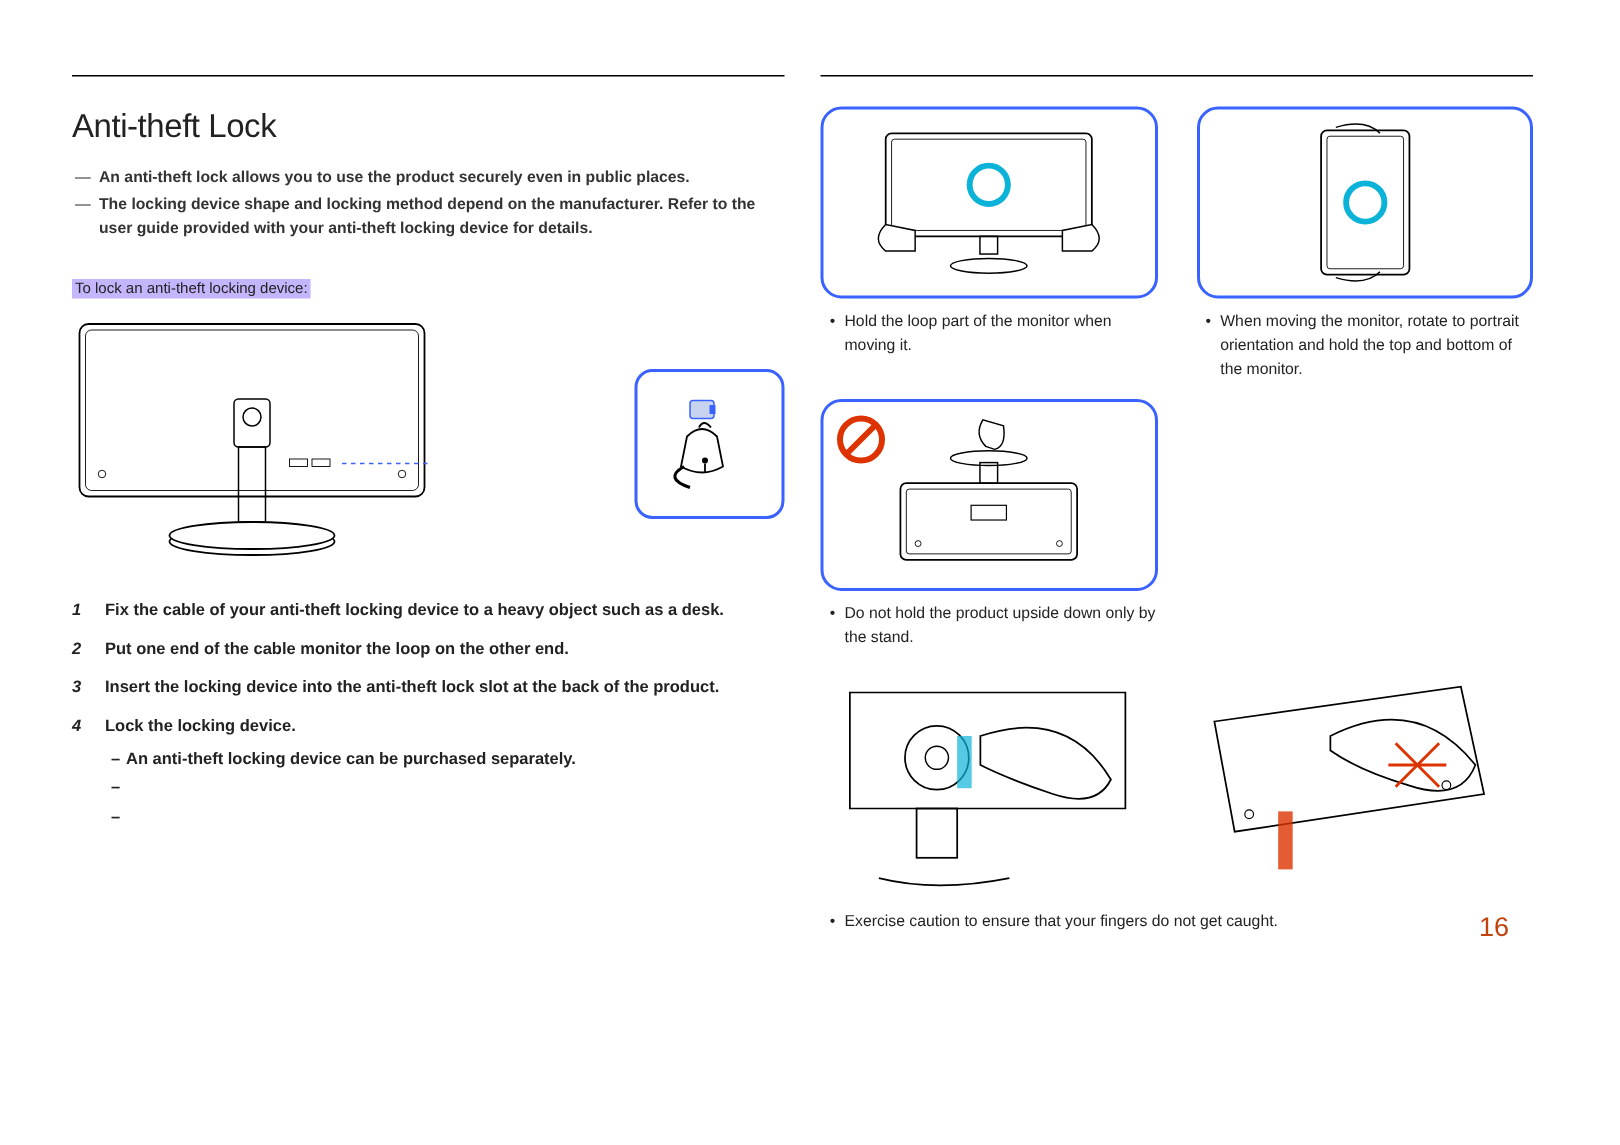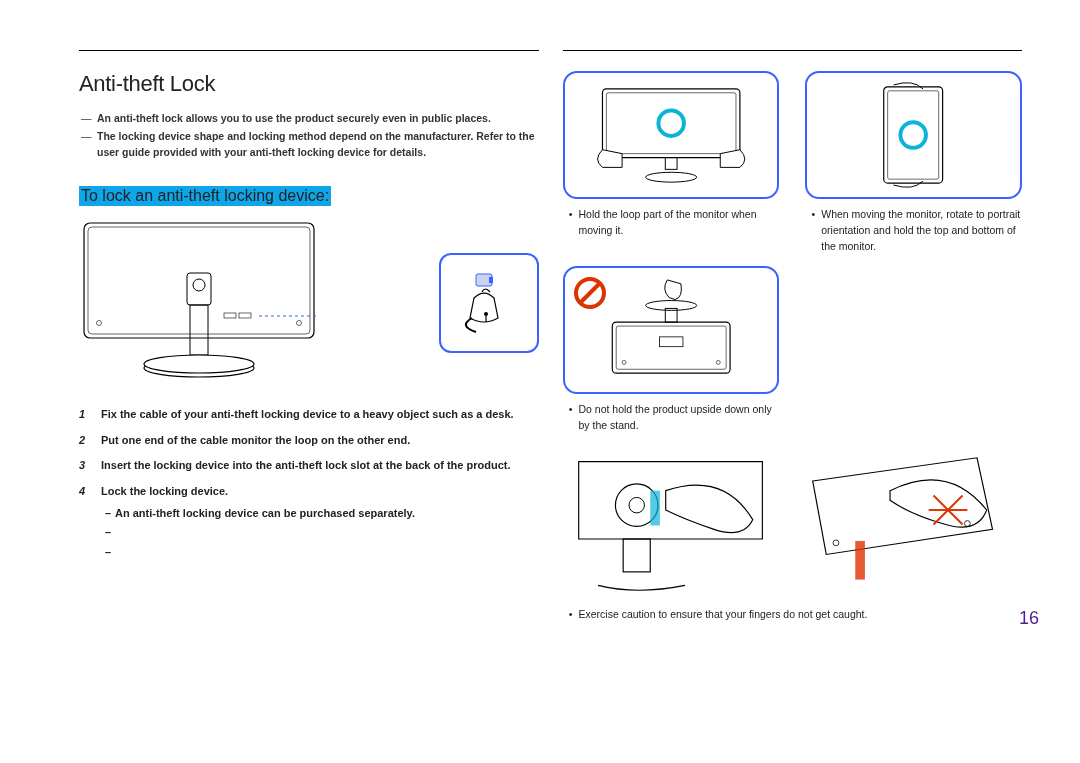--- a/index.html
+++ b/index.html
@@ -1,25 +1,25 @@
 <!DOCTYPE html>
 <html><head>
 <meta charset="utf-8">
 <style>
   * { box-sizing: border-box; margin: 0; padding: 0; }
   html, body { width: 1080px; height: 763px; background: #fff; font-family: Arial, Helvetica, sans-serif; color: #222; }
-  .page { padding: 50px 58px 20px 79px; display: flex; gap: 24px; position: relative; }
+  .page { padding: 50px 58px 20px 48px; display: flex; gap: 24px; position: relative; }
   .col { flex: 1; }
   .rule { border-top: 1.5px solid #000; margin-bottom: 20px; }
   h2.section { font-size: 22px; font-weight: 500; letter-spacing: -0.3px; margin-bottom: 14px; }
   .dash-list { font-size: 10.5px; line-height: 1.5; color: #333; }
   .dash-item { display: flex; margin-bottom: 2px; }
   .dash-item .dash { width: 18px; text-align: left; padding-left: 2px; }
   .dash-item .txt { flex: 1; font-weight: bold; }
-  h3.sub { display: inline-block; font-size: 16px; font-weight: 500; margin-top: 24px; margin-bottom: 12px; padding: 1px 2px; background: #0ea5e9; }
+  h3.sub { display: inline-block; font-size: 10px; font-weight: 500; margin-top: 24px; margin-bottom: 12px; padding: 1px 2px; background: #c4b5fd; }
   .fig-row { display: flex; align-items: center; gap: 20px; margin-bottom: 18px; }
   .monitor-back { width: 240px; height: 170px; position: relative; }
   .monitor-back svg { width: 100%; height: 100%; }
   .callout { width: 100px; height: 100px; border: 2px solid #3a62ff; border-radius: 12px; display:flex; align-items:center; justify-content:center; }
   .callout svg { width: 70px; height: 70px; }
   ol.steps { list-style: none; counter-reset: step; font-size: 11px; line-height: 1.6; margin-top: 6px; }
   ol.steps > li { display: flex; margin-bottom: 8px; }
   ol.steps > li .num { width: 22px; font-weight: 600; font-style: italic; }
   ol.steps > li .body { flex: 1; font-weight: bold; }
   .sub-dash { margin-top: 4px; }
@@ -33,21 +33,21 @@
   .cap ul { list-style: none; }
   .cap li { display:flex; }
   .cap li .b { width: 16px; text-align:center; }
   .cap li .t { flex:1; }
   .warn-row { margin-top: 12px; }
   .warn-panel { grid-column: 1; }
   .no-sign { position:absolute; top:8px; left:8px; width:34px; height:34px; }
   .pair { display:grid; grid-template-columns: 1fr 1fr; column-gap:10px; margin-top:18px; }
   .pair-cell { height: 145px; display:flex; align-items:center; justify-content:center; }
   .pair-cell svg { width:100%; height:100%; }
-  .page-no { position:absolute; bottom:14px; right:41px; font-size:18px; color:#4c1d95; }
+  .page-no { position:absolute; bottom:14px; right:74px; font-size:18px; color:#c2410c; }
 </style>
 </head>
 <body>
 
 <div class="page">
 
   <div class="col">
     <div class="rule"></div>
     <h2 class="section">Anti-theft Lock</h2>
 

